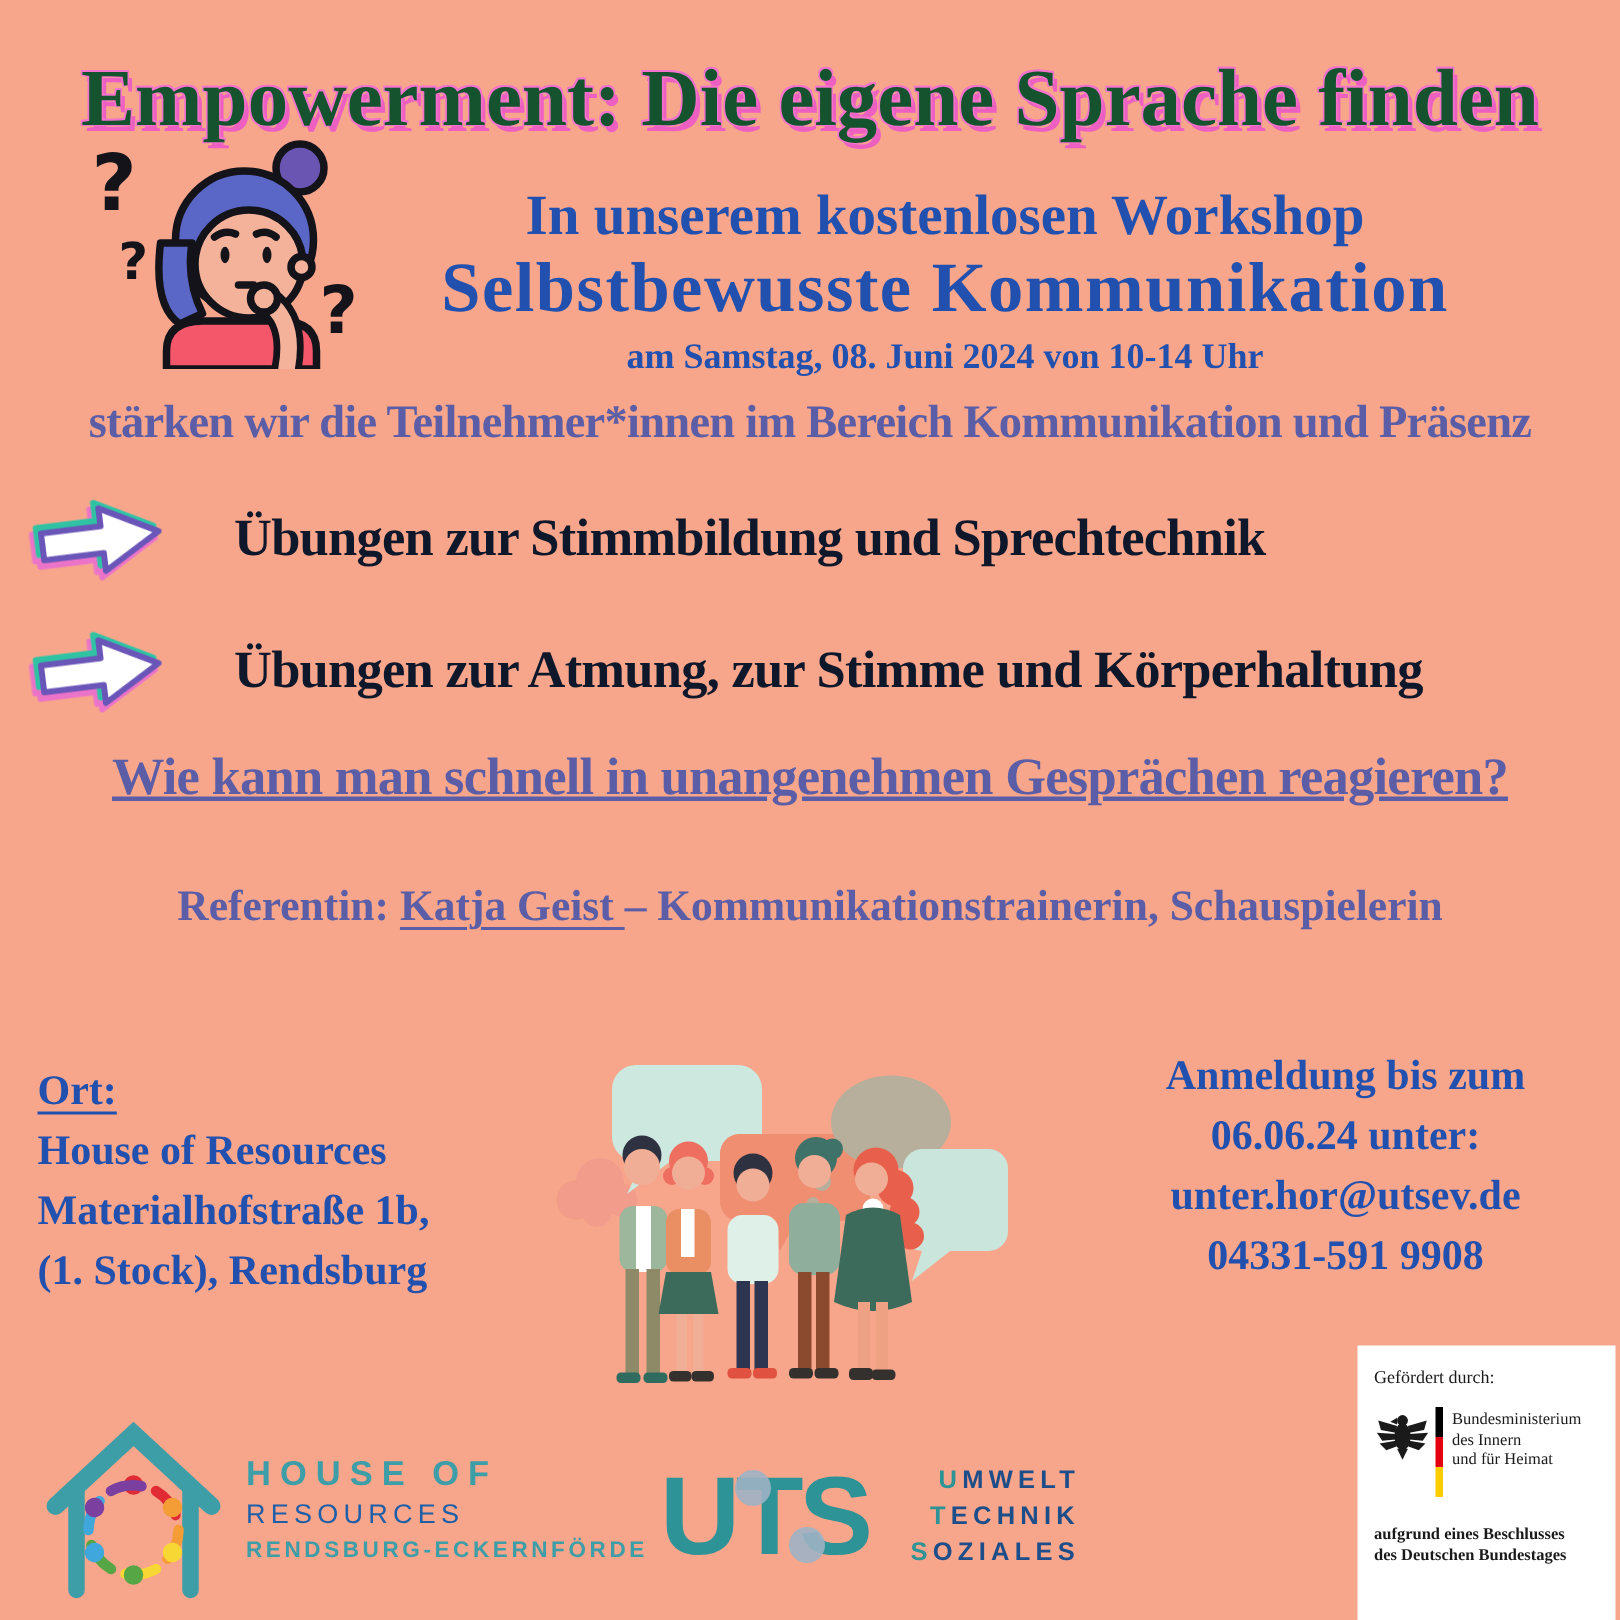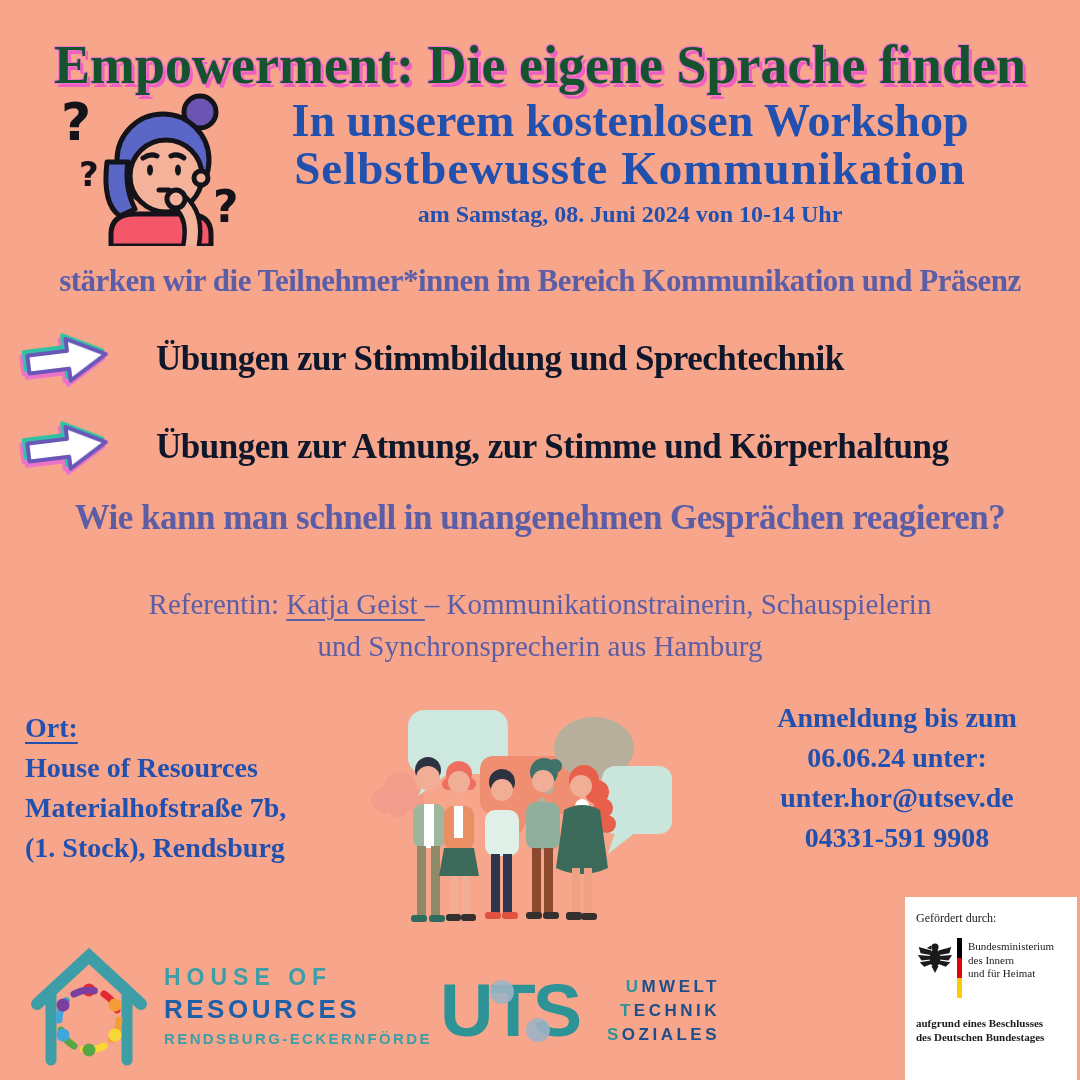--- a/index.html
+++ b/index.html
@@ -9,45 +9,45 @@
     font-family:"Liberation Serif","DejaVu Serif",serif;
   }
   .title {
     position:absolute; top:0; left:0; width:1080px; text-align:center;
     font-size:54px; font-weight:bold; color:#14532d; line-height:1.1;
     text-shadow:-1px -1px 0 #F473CC, 1px -1px 0 #F473CC, -1px 1px 0 #F473CC, 3px 4px 0 #EE5FC2;
   }
   .thinker { position:absolute; left:45px; top:82px; }
   .intro { position:absolute; left:230px; top:98px; width:800px; text-align:center;
            color:#2150AE; font-weight:bold; }
-  .intro-1 { font-size:46px; line-height:45px; }
+  .intro-1 { font-size:38px; line-height:45px;margin-top:24px; }
   .intro-2 { font-size:47px; line-height:50px; letter-spacing:1px; }
   .intro-3 { font-size:24px; line-height:42px; }
   .description { position:absolute; top:263px; left:0; width:1080px; text-align:center;
                  font-size:31px; font-weight:bold; color:#5B5EA6; letter-spacing:-0.5px; }
   .bullet { position:absolute; left:22px; display:flex; align-items:center; }
   .bullet-1 { top:330px; } .bullet-2 { top:418px; }
   .arrow { filter:drop-shadow(-3px -4px 0 #2FC3A4) drop-shadow(-3px 4px 0 #EC74C8);
            transform:rotate(-7deg); }
   .bullet-text { font-size:35px; font-weight:bold; color:#0f172a; margin-left:46px; letter-spacing:-0.5px; }
   .question { position:absolute; top:498px; left:0; width:1080px; text-align:center;
-              font-size:35px; font-weight:bold; color:#5B5EA6; letter-spacing:-0.5px; }
+              font-size:35px; font-weight:bold; color:#5B5EA6; letter-spacing:-0.5px;text-decoration:underline; }
   .referent { position:absolute; top:583px; left:0; width:1080px; text-align:center;
-              font-size:29px; font-weight:normal; color:#5B5EA6; line-height:42px; }
+              font-size:29px; font-weight:bold; color:#5B5EA6; line-height:42px; }
   .u { text-decoration:underline; text-underline-offset:5px; text-decoration-thickness:2px; }
   .location { position:absolute; left:25px; top:708px; color:#2150AE; font-weight:bold;
               font-size:28px; line-height:40px; }
   .registration { position:absolute; left:732px; top:698px; width:330px; text-align:center;
                   color:#2150AE; font-weight:bold; font-size:28px; line-height:40px; }
   .people { position:absolute; left:362px; top:680px; }
   .hor-logo { position:absolute; left:28px; top:942px; display:flex; align-items:center;
               font-family:"Liberation Sans",sans-serif; }
   .hor-text { margin-left:14px; }
   .hor-1 { color:#3E9EA8; font-size:23px; font-weight:bold; letter-spacing:6px; }
-  .hor-2 { color:#1F5FA8; font-size:26px; font-weight:bold; letter-spacing:3.5px; margin-top:3px; }
+  .hor-2 { color:#1F5FA8; font-size:18px; font-weight:normal; letter-spacing:3.5px; margin-top:3px; }
   .hor-3 { color:#3E9EA8; font-size:15px; font-weight:bold; letter-spacing:2.4px; margin-top:5px; }
   .uts-logo { position:absolute; left:440px; top:975px; display:flex; align-items:center;
               font-family:"Liberation Sans",sans-serif; }
   .uts-mark { position:relative; font-size:74px; font-weight:900; color:#2E9396;
               letter-spacing:-3px; line-height:70px; }
   .uts-joint { position:absolute; width:24px; height:24px; border-radius:50%;
                background:#9DB3C4; opacity:0.9; }
   .uts-joint-1 { left:50px; top:4px; }
   .uts-joint-2 { left:86px; top:42px; }
   .uts-words { margin-left:28px; }
@@ -116,27 +116,26 @@
     <svg class="arrow" width="88" height="58" viewBox="0 0 88 58">
       <path d="M6 21 H46 V9 L84 29 L46 51 V39 H6 Z" fill="#FFFFFF" stroke="#6A55B8" stroke-width="4" stroke-linejoin="round"></path>
     </svg>
     <span class="bullet-text">Übungen zur Atmung, zur Stimme und Körperhaltung</span>
   </div>
 
   <div class="question">Wie kann man schnell in unangenehmen Gesprächen reagieren?</div>
 
   <div class="referent">
     <div><span>Referentin: </span><span class="u">Katja Geist </span><span>– Kommunikationstrainerin, Schauspielerin</span></div>
-    <div>und Synchronsprecherin aus Hamburg</div>
   </div>
 
   <div class="location">
     <div class="u">Ort:</div>
     <div>House of Resources</div>
-    <div>Materialhofstraße 7b,</div>
+    <div>Materialhofstraße 1b,</div>
     <div>(1. Stock), Rendsburg</div>
   </div>
 
   <div class="registration">
     <div>Anmeldung bis zum</div>
     <div>06.06.24 unter:</div>
     <div>unter.hor@utsev.de</div>
     <div>04331-591 9908</div>
   </div>
 

